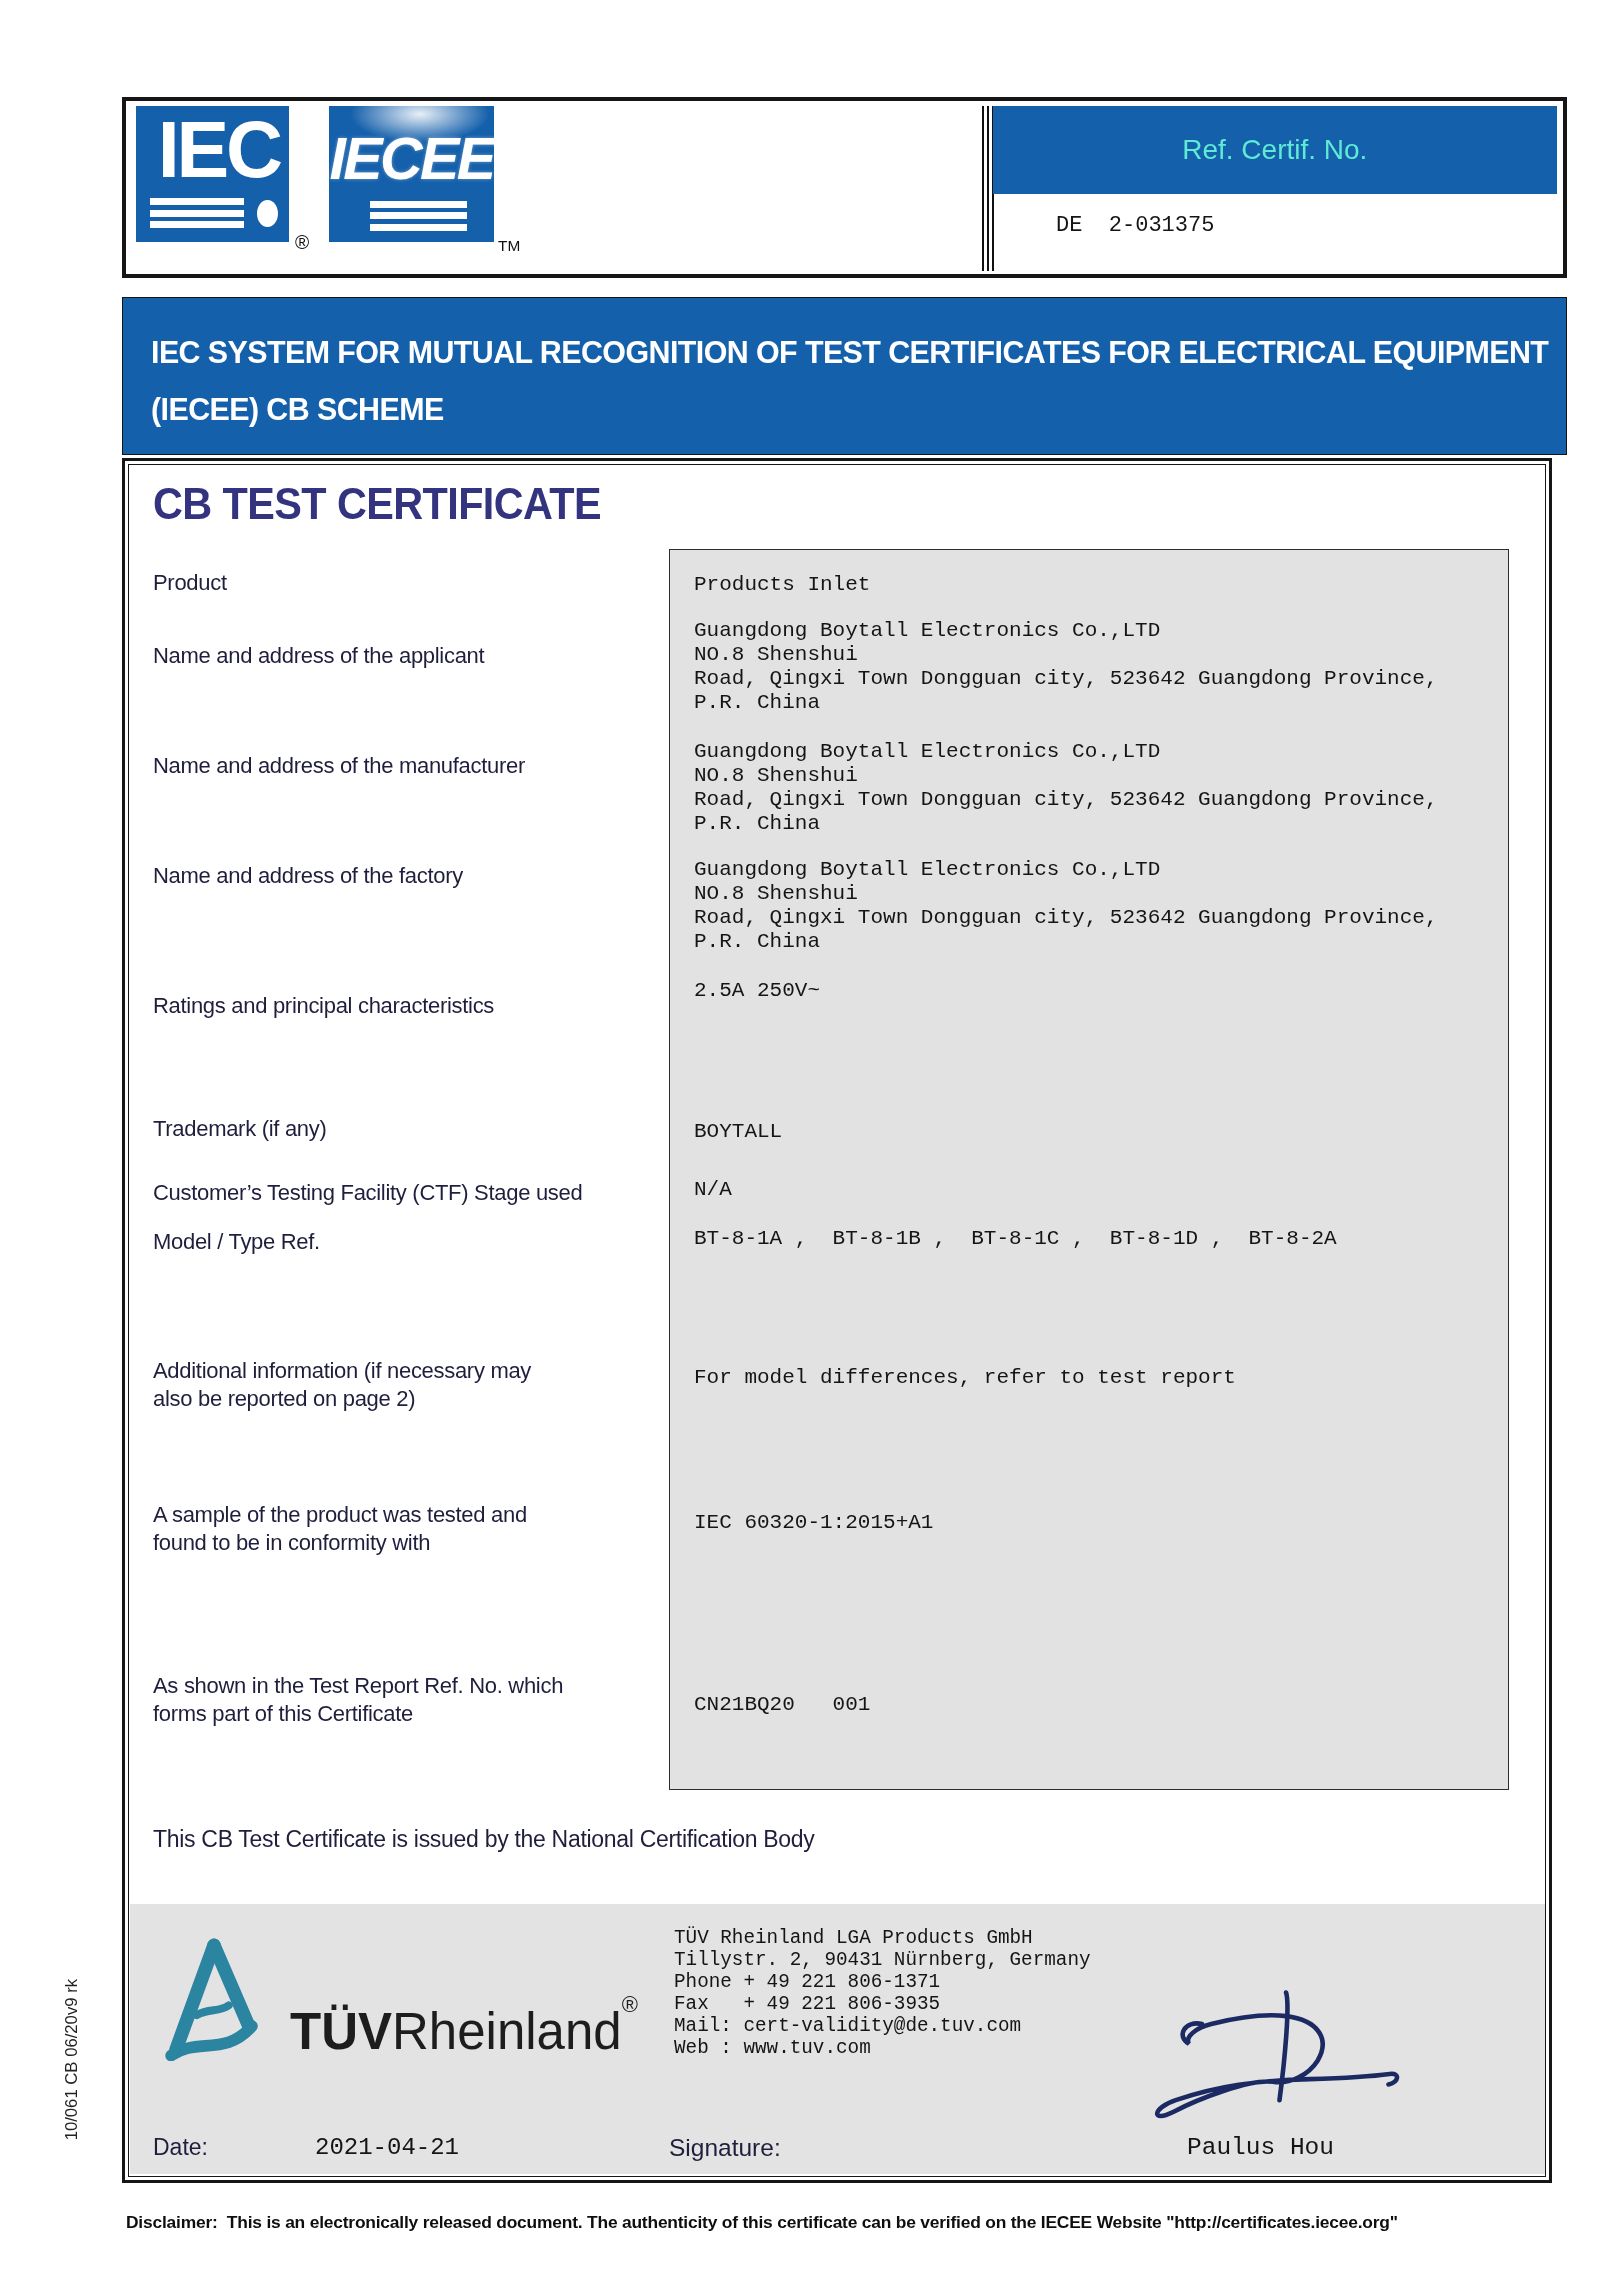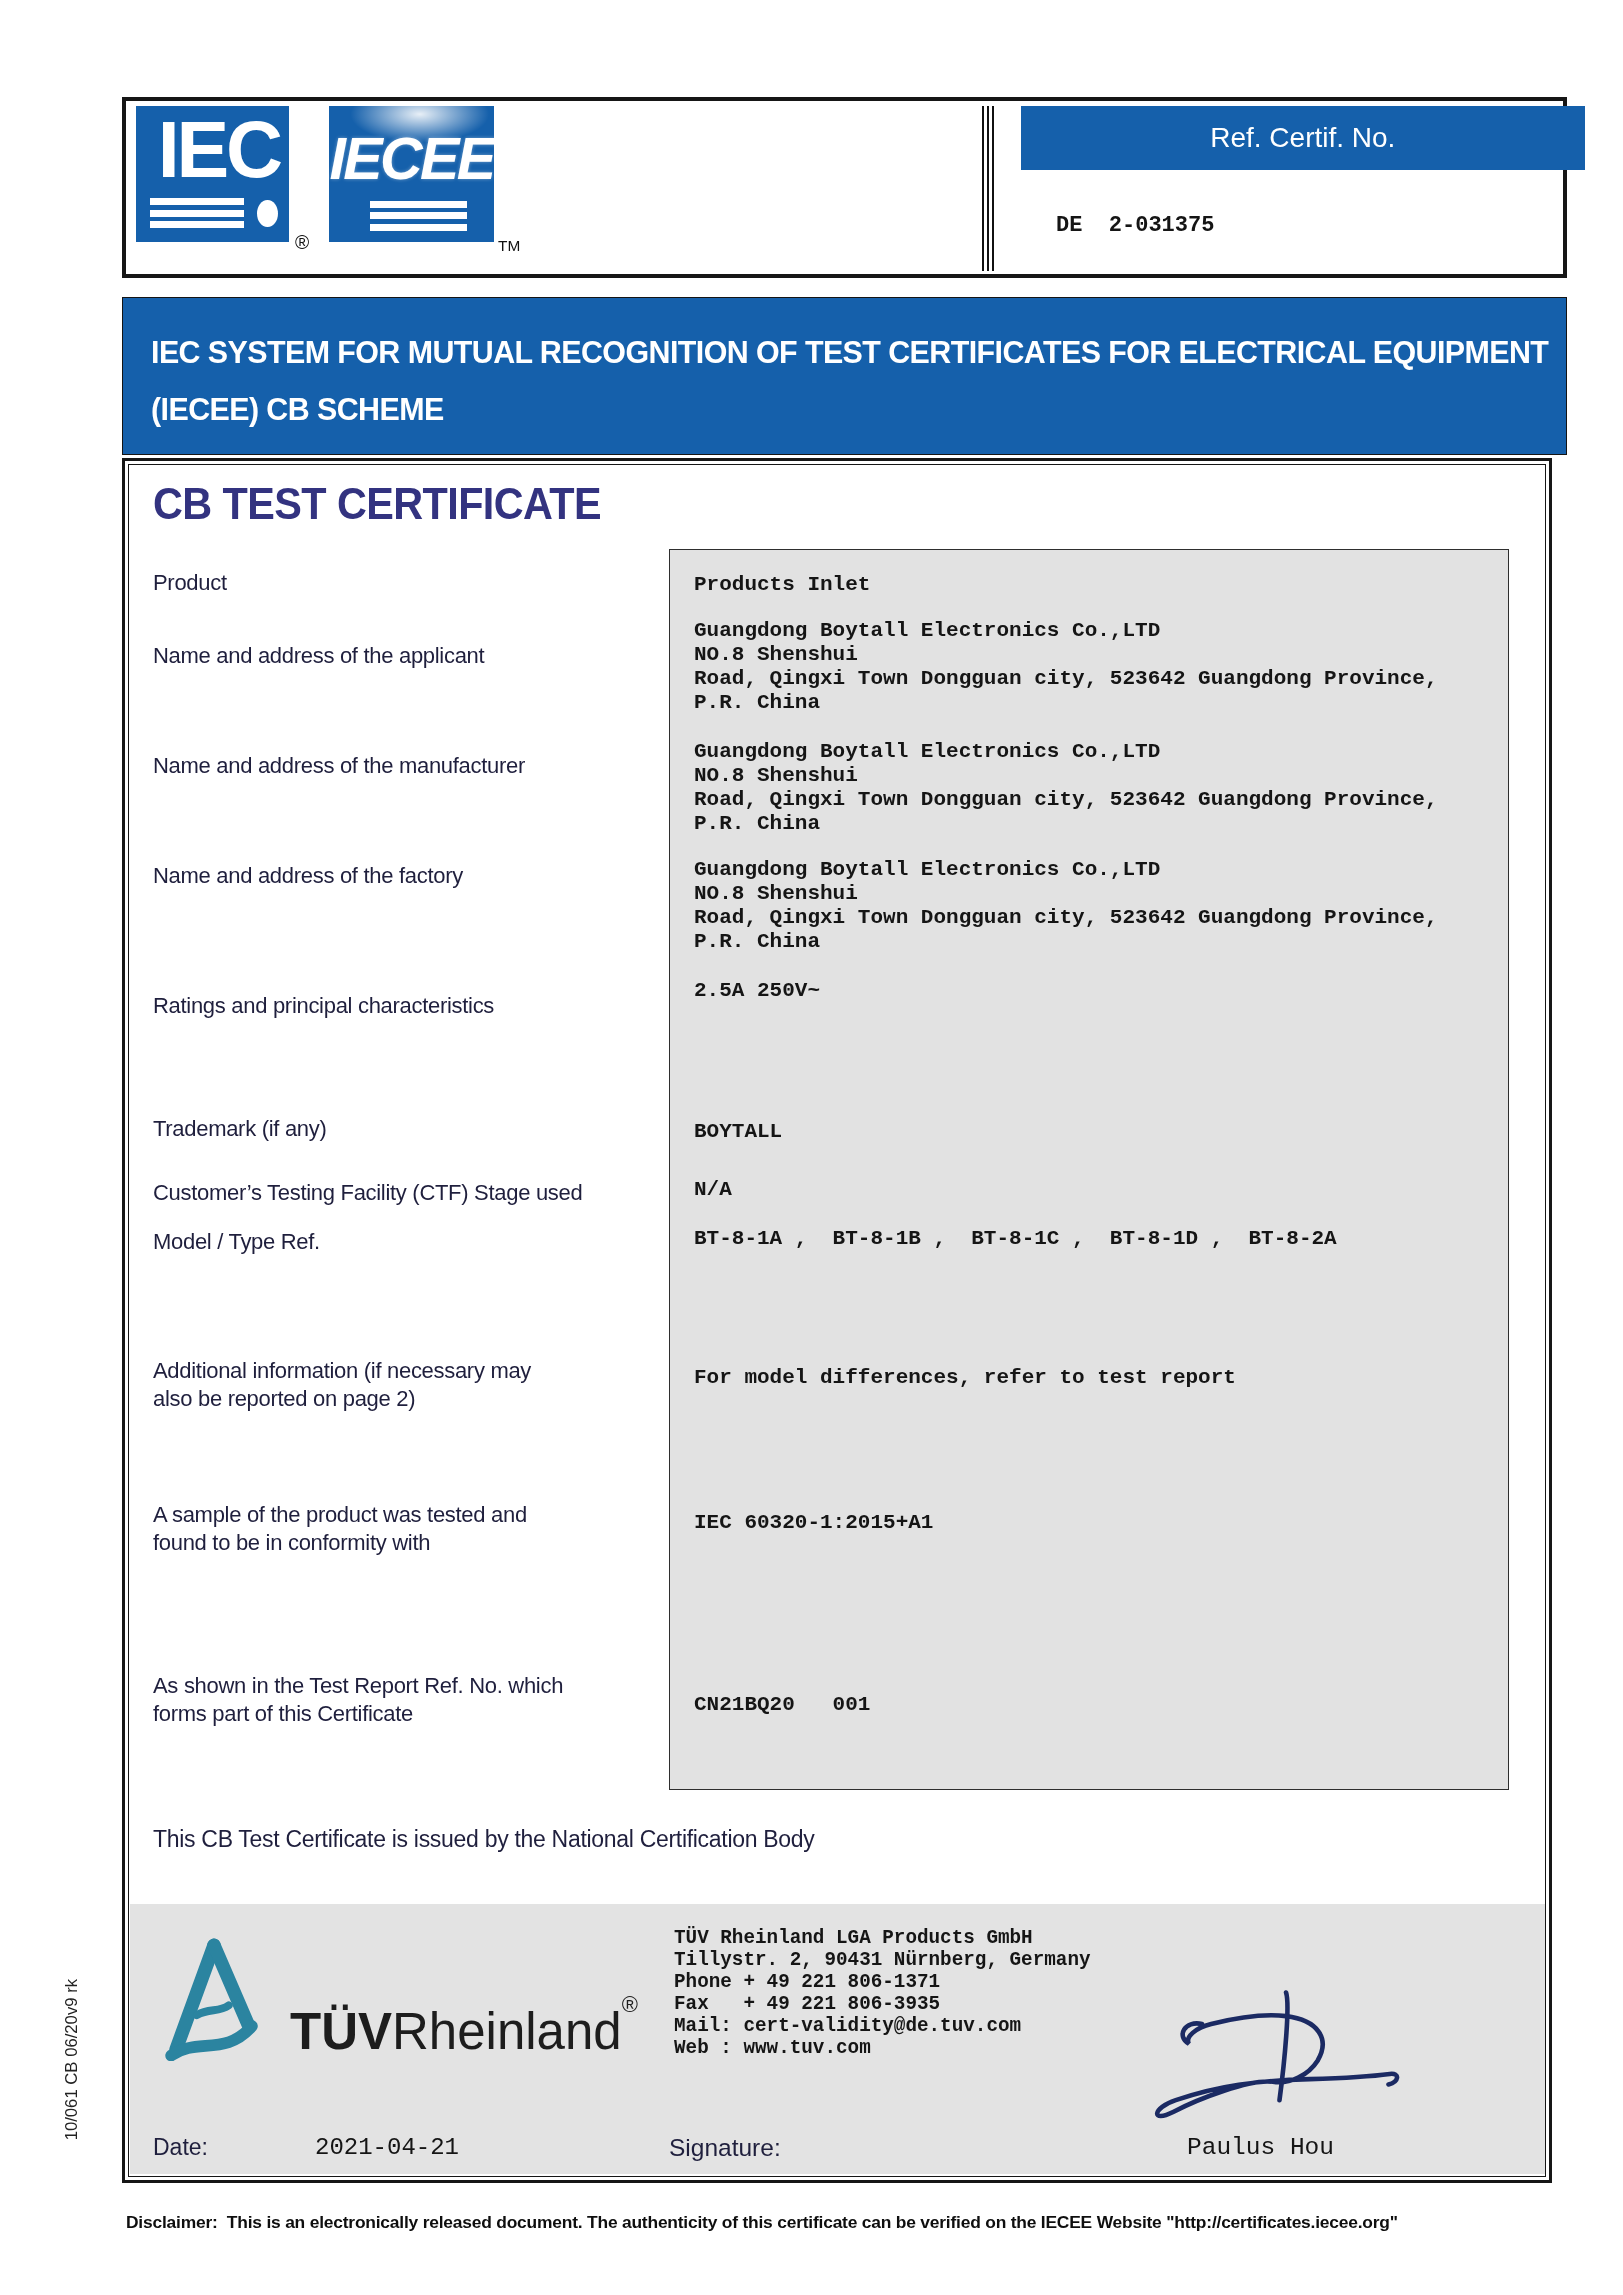--- a/index.html
+++ b/index.html
@@ -3,21 +3,21 @@
 <meta charset="utf-8">
 <style>
   * { margin:0; padding:0; box-sizing:border-box; }
   html,body { background:#ffffff; }
   .page {
     position:relative; width:1623px; height:2295px; background:#ffffff;
     font-family:"Liberation Sans","DejaVu Sans",sans-serif; color:#1f1f3d; overflow:hidden;
   }
   .abs { position:absolute; }
   .mono { font-family:"Liberation Mono","DejaVu Sans Mono",monospace; color:#151515; }
-  .pre { white-space:pre-wrap;font-weight:bold; }
+  .pre { white-space:pre-wrap; }
 
   
   .header-outer { left:122px; top:97px; width:1445px; height:181px; border:3.9px solid #161616; }
   .header-inner { width:100%; height:100%; border:1.3px solid #161616; margin:0; position:relative;
                   box-shadow:inset 0 0 0 2.6px #ffffff; display:flex; }
   .iec-box { position:absolute; left:10.3px; top:5.1px; width:153px; height:136px; background:#1560ab; }
   .iec-text { position:absolute; left:0; top:-2.6px; width:100%; text-align:center;
               font-size:79px; font-weight:bold; color:#fff; letter-spacing:-3.2px;margin-left:6px; }
   .logo-bars { position:absolute; left:14px; bottom:14px; width:94px; }
   .logo-bars .bar { height:7px; background:#fff; margin-top:4.5px; }
@@ -26,22 +26,22 @@
   .iecee-box { position:absolute; left:203px; top:5.1px; width:165px; height:136px; background:#1560ab;
                background-image:radial-gradient(ellipse 60% 30% at 55% 6%, rgba(255,255,255,.9), rgba(255,255,255,0) 70%); }
   .iecee-text { position:absolute; left:0; top:19.3px; width:100%; text-align:center;
                 font-size:59px; font-weight:bold; font-style:italic; color:#fff; letter-spacing:-2.6px;
                 text-shadow:0 0 3.9px rgba(255,255,255,.4); }
   .iecee-bars { position:absolute; left:41px; bottom:11.6px; width:97px; }
   .iecee-tm { position:absolute; left:372px; top:136px; font-size:15.4px; color:#111; }
   .hdr-divider { position:absolute; left:856px; top:5.1px; width:11.6px; height:165px;
     background:linear-gradient(to right,#111 0 1.9px,#fff 1.9px 4.5px,#111 4.5px 7px,#fff 7px 9.7px,#111 9.7px 11.6px); }
   .ref-cell { position:absolute; left:867px; top:5.1px; right:6.4px; height:165px; }
-  .ref-head { width:100%; height:64px; background:#1560ab; color:#ffffff; font-size:28px;
-              display:flex; align-items:center; justify-content:center; letter-spacing:0;margin-left:28px; }
+  .ref-head { width:100%; height:88px; background:#1560ab; color:#5eead4; font-size:28px;
+              display:flex; align-items:center; justify-content:center; letter-spacing:0; }
   .ref-value { position:absolute; left:63px; top:107px; font-size:22px; }
 
   
   .banner { left:122px; top:297px; width:1445px; height:158px; background:#1560ab; border:1.9px solid #141414;
             color:#ffffff; padding:26px 0 0 28px; }
   .banner-line { font-size:32px; font-weight:bold; line-height:57px; letter-spacing:-0.6px;
                  transform:scaleX(.95); transform-origin:left center; white-space:nowrap; }
 
   
   .body-outer { left:122px; top:458px; width:1430px; height:1725px; border:3.9px solid #161616; }

